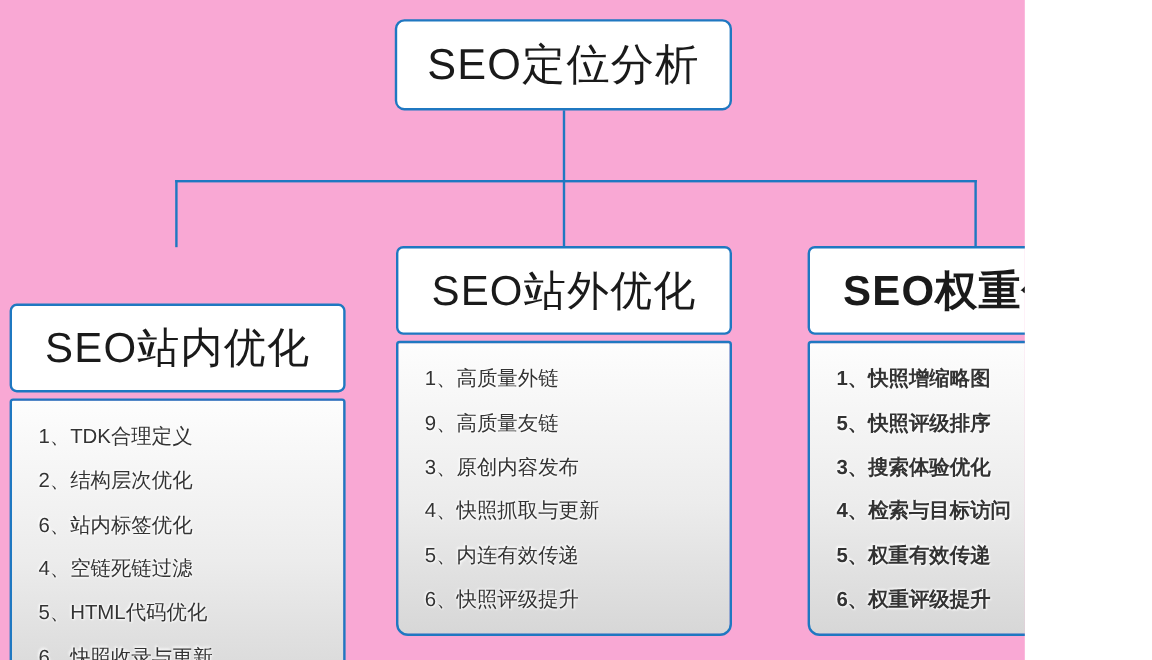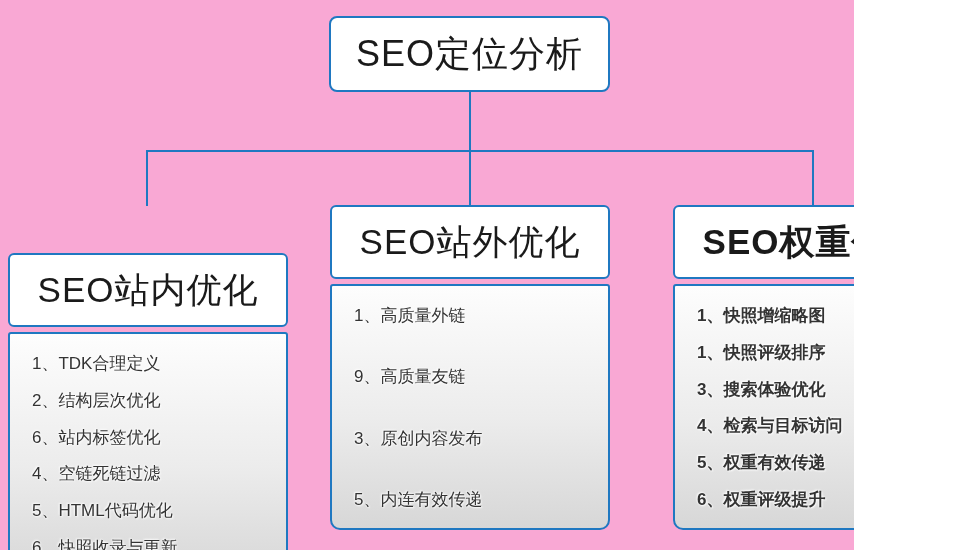--- a/index.html
+++ b/index.html
@@ -127,31 +127,33 @@
   </div>
 
   <div id="col-1" class="column">
     <div class="header-box">
       <span>SEO站外优化</span>
     </div>
     <div class="list-panel">
       <div class="list-item">1、高质量外链</div>
       <div class="list-item">9、高质量友链</div>
       <div class="list-item">3、原创内容发布</div>
+      <div class="list-item">4、快照抓取与更新</div>
       <div class="list-item">5、内连有效传递</div>
+      <div class="list-item">6、快照评级提升</div>
     </div>
   </div>
 
   <div id="col-2" class="column">
     <div class="header-box">
       <span>SEO权重传递</span>
     </div>
     <div class="list-panel">
       <div class="list-item">1、快照增缩略图</div>
-      <div class="list-item">1、快照评级排序</div>
+      <div class="list-item">5、快照评级排序</div>
       <div class="list-item">3、搜索体验优化</div>
       <div class="list-item">4、检索与目标访问</div>
       <div class="list-item">5、权重有效传递</div>
       <div class="list-item">6、权重评级提升</div>
     </div>
   </div>
 
 </div>
 
 </body></html>

